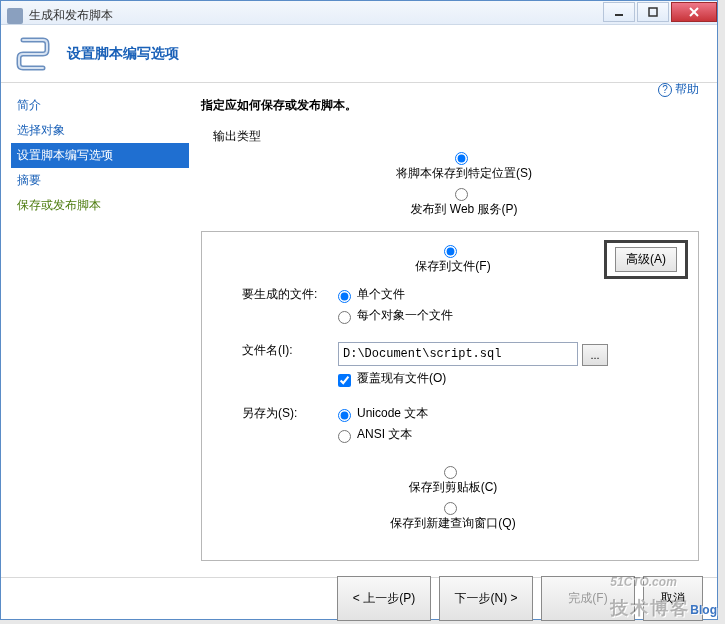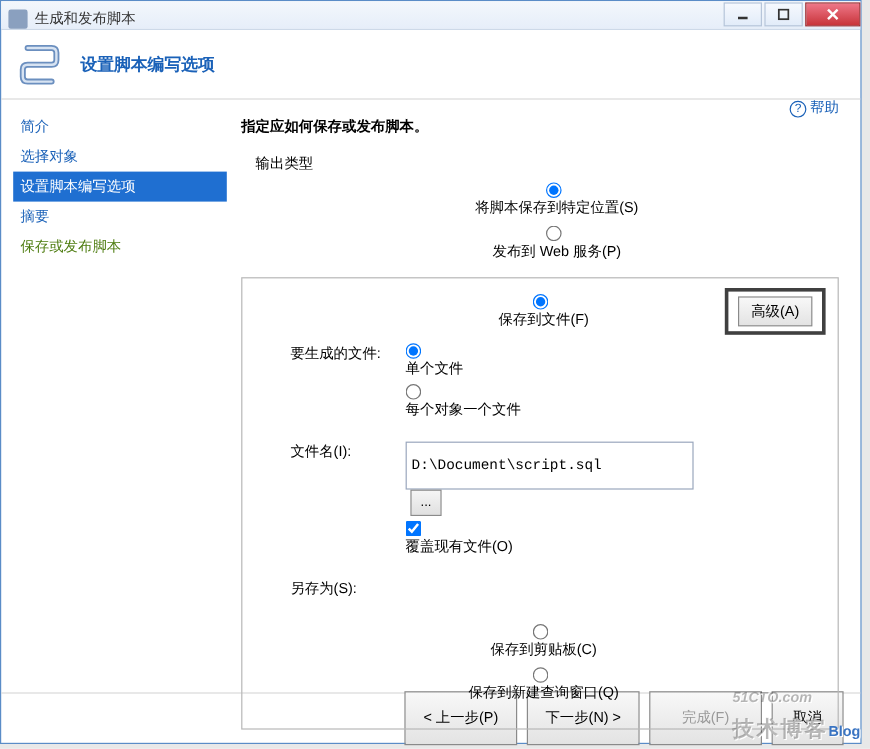--- a/index.html
+++ b/index.html
@@ -33,23 +33,23 @@
 .radio-row { margin-left:28px; padding:3px 0; display:flex; align-items:center;flex-direction:column; }
 .radio-row input { margin-right:6px; }
 
 .panel { border:1px solid #b7b7b7; margin-top:10px; padding:10px 12px 18px 12px; position:relative; min-height:330px; }
 .adv-wrap { position:absolute; right:10px; top:8px; border:3px solid #404040; padding:4px 8px; }
 .btn { border:1px solid #8a8a8a; background:linear-gradient(#f8f8f8,#e3e3e3); padding:3px 10px; cursor:pointer; font-size:12px; }
 
 .formrow { display:flex; align-items:flex-start; margin-top:6px; }
 .formrow .lbl { width:124px; padding-left:28px; padding-top:2px; }
 .formrow .opts { flex:1; }
-.opts .line { display:flex; align-items:flex-start; padding:2px 0;flex-direction:column; }
+.opts .line { display:flex; align-items:flex-end; padding:2px 0; }
 .opts input[type=radio], .opts input[type=checkbox] { margin-right:6px; }
-.file-input { width:240px; height:40px; border:1px solid #9aa7bd; padding:2px 4px; font-family: "Courier New", monospace; font-size:12px; }
+.file-input { width:240px; height:24px; border:1px solid #9aa7bd; padding:2px 4px; font-family: "Courier New", monospace; font-size:12px; }
 .browse { width:26px; height:22px; border:1px solid #8a8a8a; background:linear-gradient(#f5f5f5,#e0e0e0); margin-left:4px; cursor:pointer; font-size:11px; line-height:14px; }
 .panel .radio-row.top { margin-left:6px; }
 
 .footer { height:42px; border-top:1px solid #d9d9d9; display:flex; align-items:center; justify-content:flex-end; padding-right:14px; gap:8px; }
 .footer .btn { padding:13px 8px; min-width:94px; }
 .footer .btn:last-child { min-width:60px; }
 
 .watermark { position:absolute; right:8px; bottom:4px; font-size:24px; font-weight:bold; font-style:italic; color:rgba(0,0,0,0.28); font-family:Arial,sans-serif; text-shadow:1px 1px 0 #fff; pointer-events:none; }
 .watermark .cn { font-size:18px; font-style:normal; font-family:"Microsoft YaHei"; letter-spacing:2px; }
 .watermark .blog { font-size:12px; color:#3a74c2; font-style:normal; }
@@ -149,20 +149,30 @@
             </div>
             <label class="line">
                 <input type="checkbox" checked="" style="">
                 <span>覆盖现有文件(O)</span>
               </label>
           </div>
         </div>
 
         <div class="formrow" style="margin-top:14px;">
           <div class="lbl">另存为(S):</div>
+          <div class="opts">
+            <label class="line">
+                <input type="radio" name="enc" checked="" style="">
+                <span>Unicode 文本</span>
+              </label>
+            <label class="line">
+                <input type="radio" name="enc" style="">
+                <span>ANSI 文本</span>
+              </label>
+          </div>
         </div>
 
         <div style="height:18px"></div>
         <label class="radio-row top">
           <input type="radio" name="dest" style="">
           <span>保存到剪贴板(C)</span>
         </label>
         <label class="radio-row top">
           <input type="radio" name="dest" style="">
           <span>保存到新建查询窗口(Q)</span>

